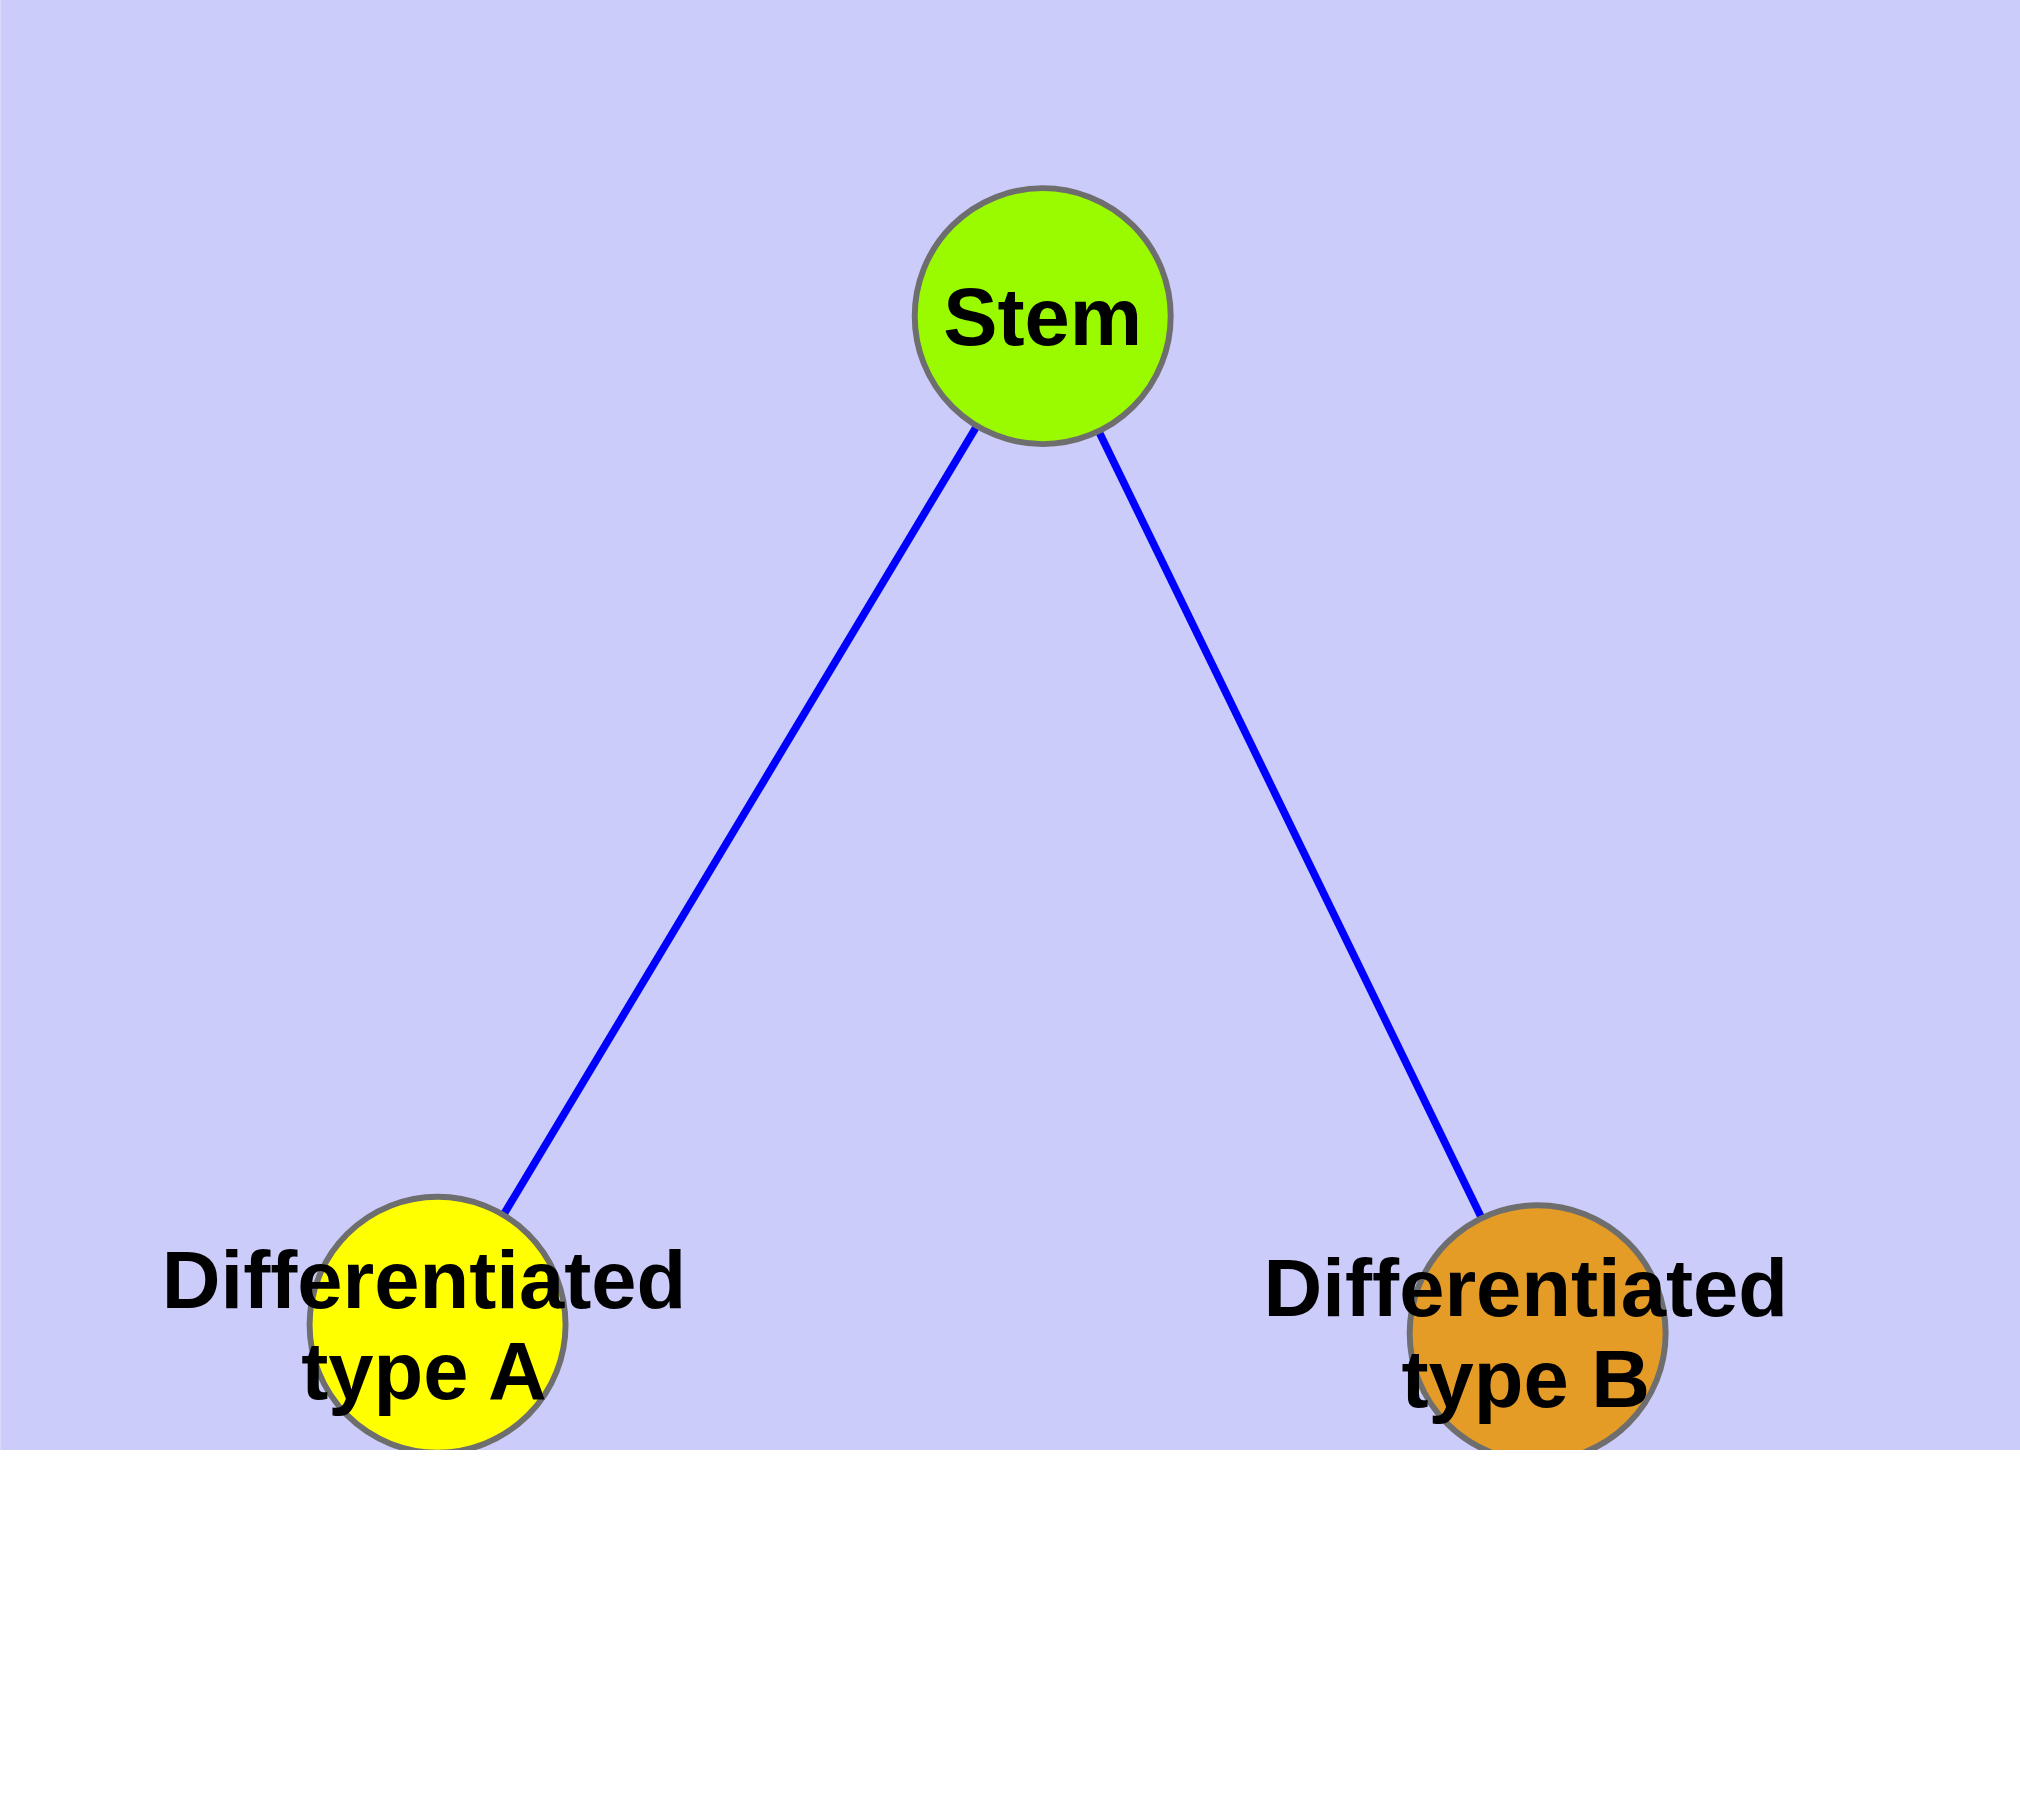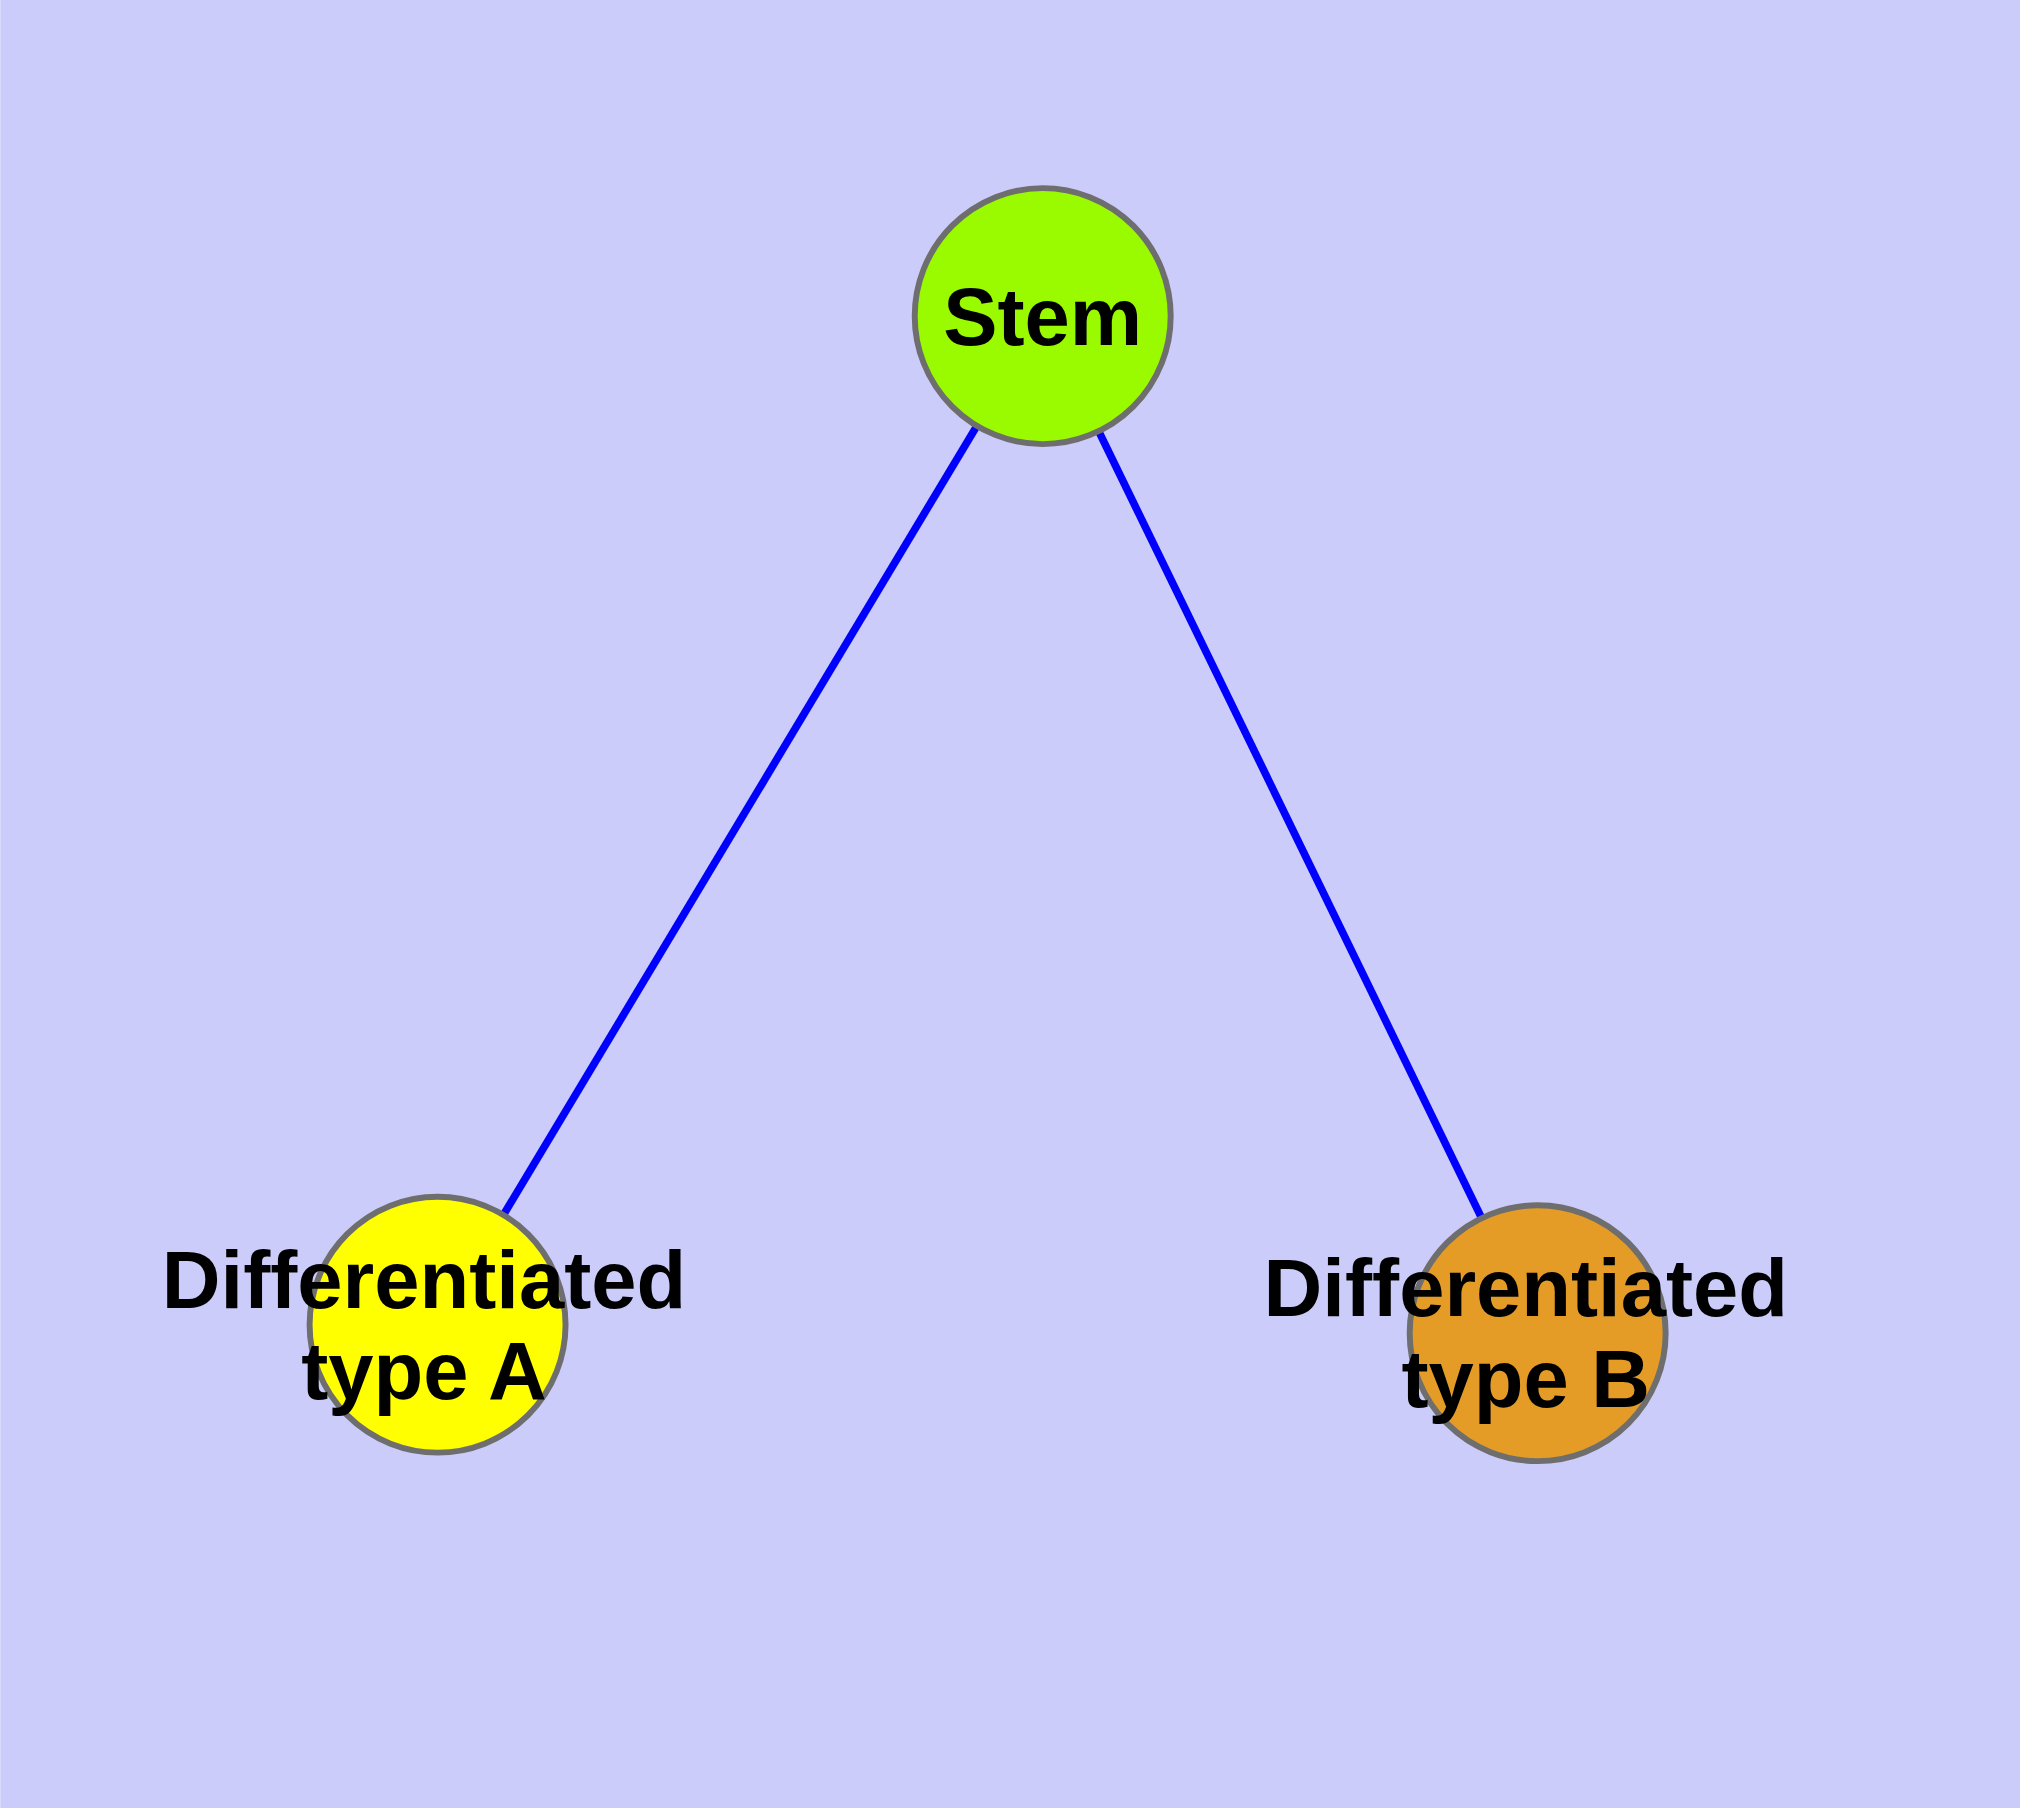--- a/index.html
+++ b/index.html
@@ -28,21 +28,21 @@
   .node-label {
     font-family: "Liberation Sans", sans-serif;
     font-weight: bold;
     fill: #000000;
     paint-order: normal;
   }
 </style>
 </head>
 <body>
 
-<div id="graph-canvas" style="width: 2021px; height: 1808px; text-align: center;">
+<div id="graph-canvas" style="width: 2021px; height: 1450px; text-align: center;">
 
   <svg id="graph-svg" viewBox="0 0 2384 2138" xmlns="http://www.w3.org/2000/svg" style="width: 2021px; height: 1812px;">
 
     <rect x="0" y="0" width="2384" height="2138" fill="#ccccfa"></rect>
 
     <g>
       <line class="graph-edge" stroke="#0000ff" stroke-width="9" stroke-linecap="butt" x1="1230" y1="373" x2="516" y2="1563"></line>
       <line class="graph-edge" stroke="#0000ff" stroke-width="9" stroke-linecap="butt" x1="1230" y1="373" x2="1814" y2="1573"></line>
     </g>
 

